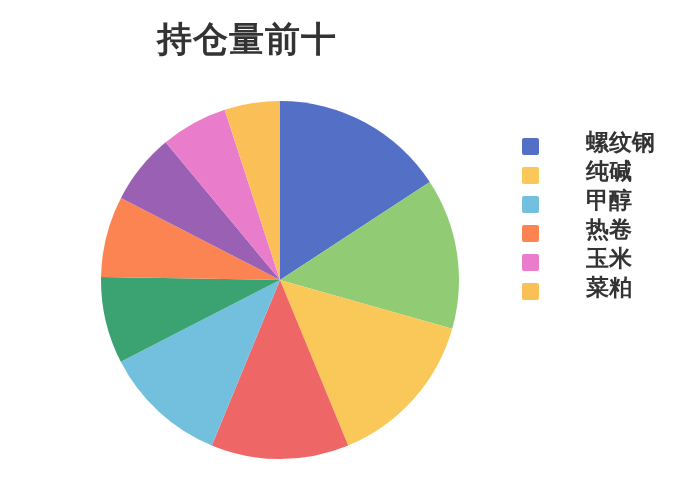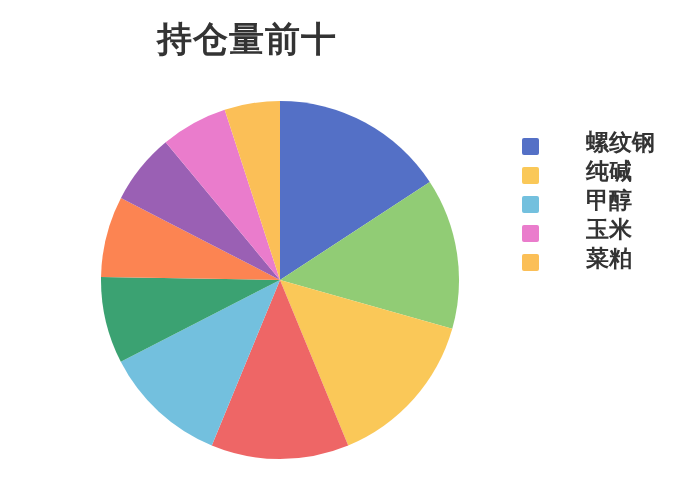--- a/index.html
+++ b/index.html
@@ -105,20 +105,24 @@
       </div>
       <div class="legend-item">
         <span class="legend-swatch" style="background: rgb(250, 200, 88);"></span>
         <span class="legend-label">纯碱</span>
       </div>
       <div class="legend-item">
         <span class="legend-swatch" style="background: rgb(115, 192, 222);"></span>
         <span class="legend-label">甲醇</span>
       </div>
       <div class="legend-item">
+        <span class="legend-swatch" style="background: rgb(252, 132, 82);"></span>
+        <span class="legend-label">热卷</span>
+      </div>
+      <div class="legend-item">
         <span class="legend-swatch" style="background: rgb(234, 124, 204);"></span>
         <span class="legend-label">玉米</span>
       </div>
       <div class="legend-item">
         <span class="legend-swatch" style="background: rgb(251, 191, 87);"></span>
         <span class="legend-label">菜粕</span>
       </div>
     </div>
 
 </div>

